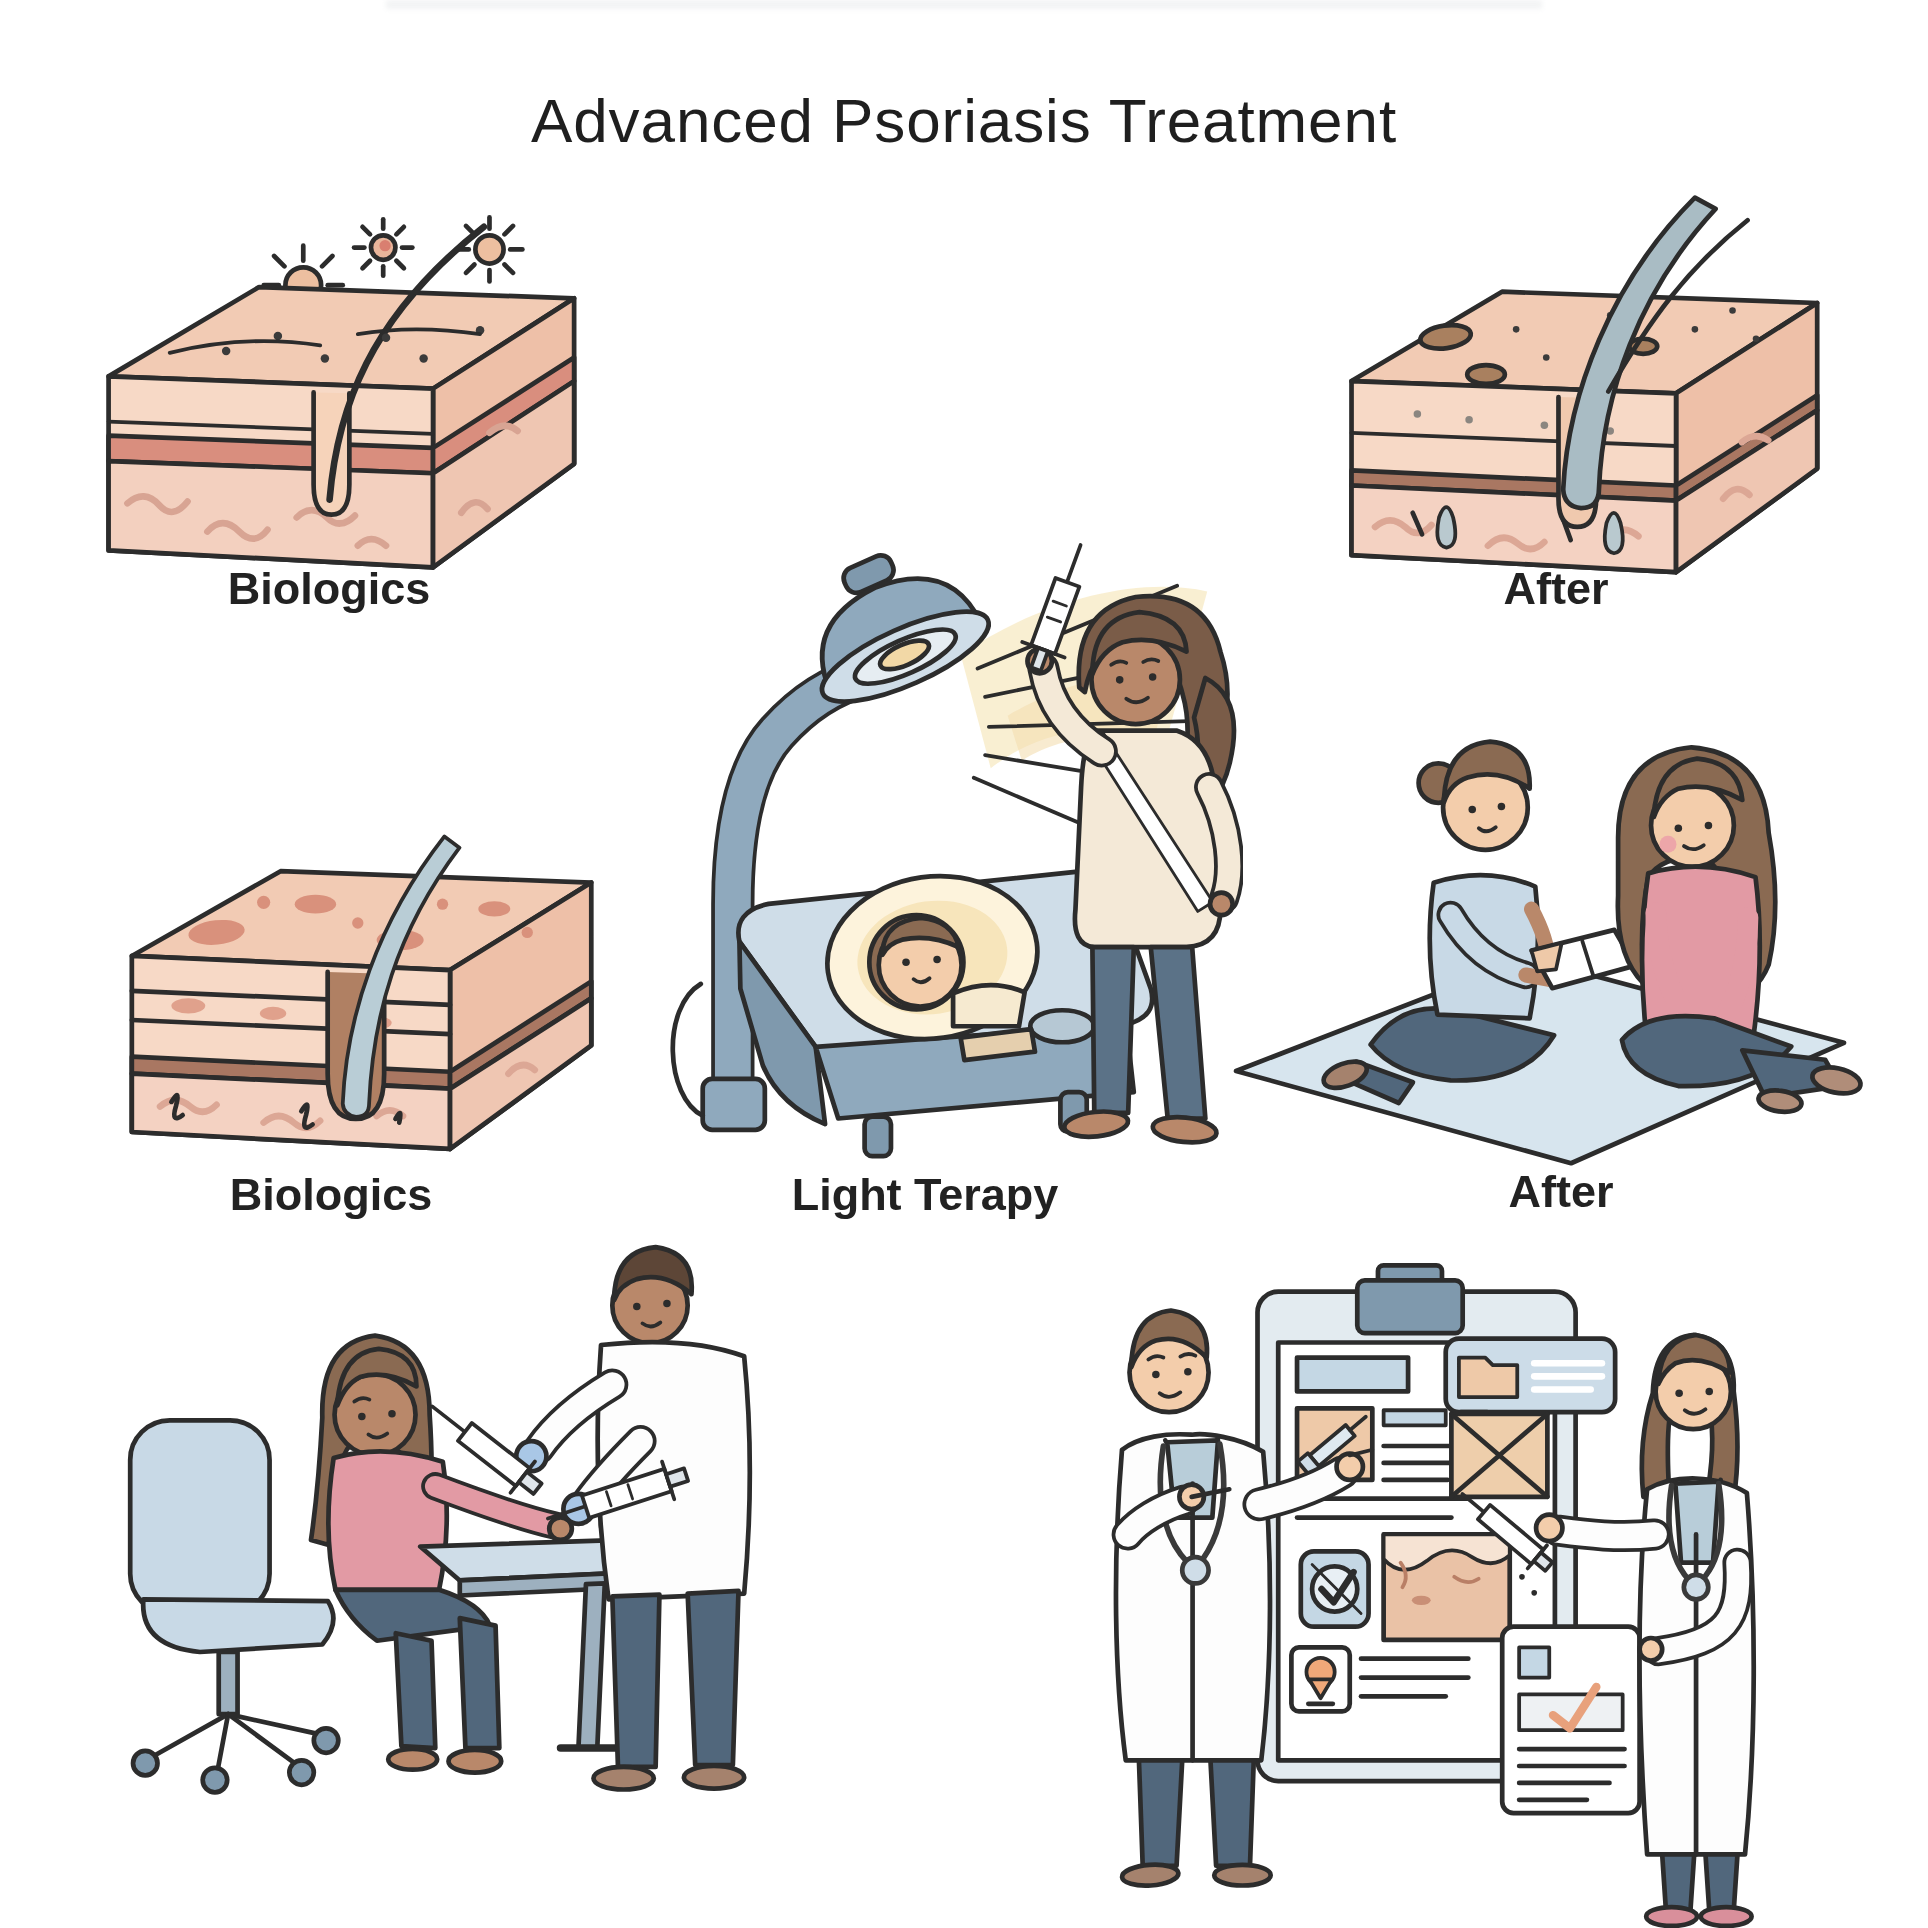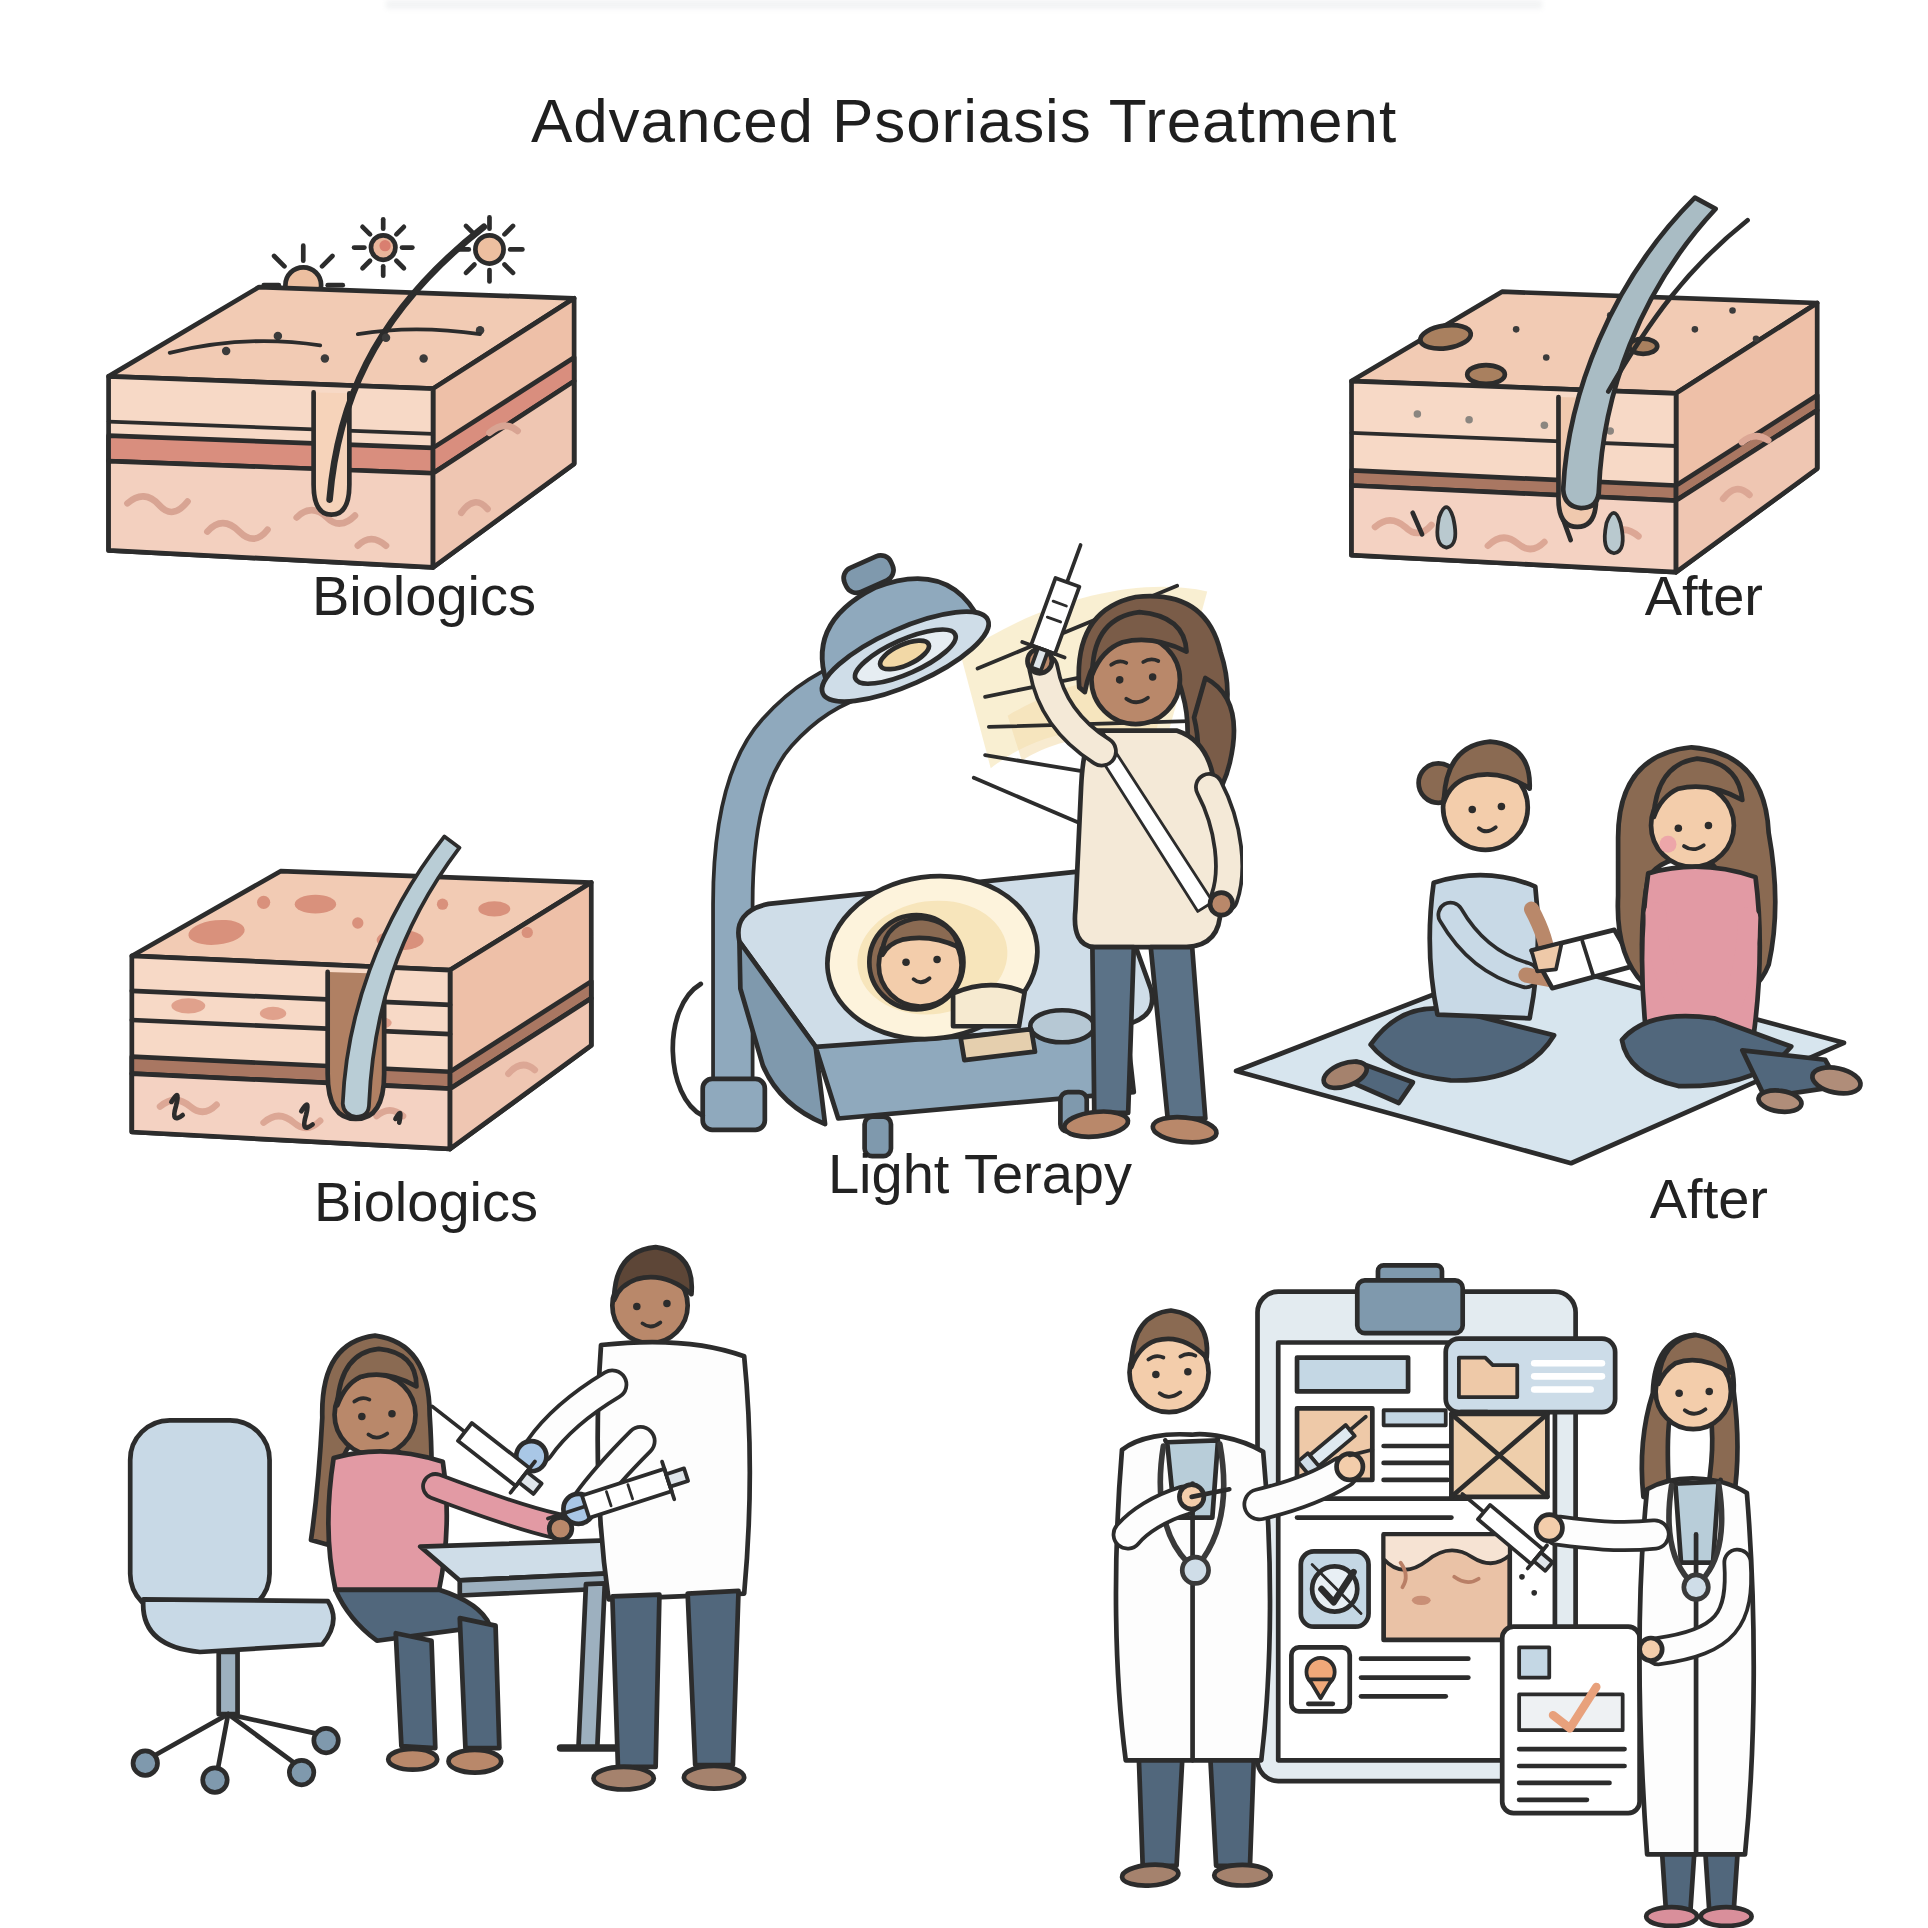--- a/index.html
+++ b/index.html
@@ -1,20 +1,20 @@
 <!DOCTYPE html>
 <html style="font-size:15px"><head>
 <meta charset="utf-8">
 <style>
   html,body{margin:0;padding:0;background:#ffffff;}
   .stage{position:relative;width:1928px;height:1928px;background:#ffffff;overflow:hidden;
          font-family:"Liberation Sans", sans-serif;}
   .title{position:absolute;left:0;top:85px;width:100%;text-align:center;
          font-size:62px;font-weight:500;color:#1f1f1f;letter-spacing:0.9px;}
-  .label{position:absolute;text-align:right;font-size:56px;font-weight:400;color:#222;}
+  .label{position:absolute;text-align:center;font-size:45px;font-weight:700;color:#222;}
   .panel{position:absolute;}
   .panel svg{width:100%;height:100%;display:block;}
   .artifact{position:absolute;left:20%;top:0;width:60%;height:9.4px;background:#9aa4ab;opacity:.12;
             filter:blur(2.8px);}
 </style>
 </head>
 <body>
 
 <div class="stage">
   <div class="artifact"></div>
@@ -282,21 +282,21 @@
           <path d="M594,306 C616,348 620,396 610,424" stroke="#f4e9d7" stroke-width="24"></path>
           <circle cx="607" cy="430" r="12" fill="#b9886a"></circle>
           <path d="M470,476 L514,476 L508,652 L472,652 Z" fill="#5b7287"></path>
           <path d="M532,476 L576,476 L590,658 L550,658 Z" fill="#5b7287"></path>
           <ellipse cx="474" cy="664" rx="34" ry="13" transform="rotate(-6 474 664)" fill="#b9886a"></ellipse>
           <ellipse cx="568" cy="670" rx="34" ry="13" transform="rotate(6 568 670)" fill="#b9886a"></ellipse>
         </g>
       </g>
     </svg>
   </div>
-  <div class="label" style="left:718px;top:1141px;width:414px">Light Terapy</div>
+  <div class="label" style="left:718px;top:1169px;width:414px">Light Terapy</div>
 
   <div class="panel" style="left:1215px;top:640px;width:650px;height:527px">
     <svg viewBox="0 0 690 560">
       <g fill="none" stroke="#2c2c2c" stroke-width="5" stroke-linecap="round" stroke-linejoin="round">
         <path d="M22,458 L332,338 L668,428 L378,556 Z" fill="#d7e5ee"></path>
 
         <g>
           <path d="M165,430 Q200,380 260,395 L360,420 Q330,470 250,468 Q190,462 165,430 Z" fill="#51677c"></path>
           <path d="M150,448 L210,470 L195,492 L140,468 Z" fill="#51677c"></path>
           <ellipse cx="138" cy="462" rx="24" ry="12" transform="rotate(-20 138 462)" fill="#a5826d"></ellipse>

